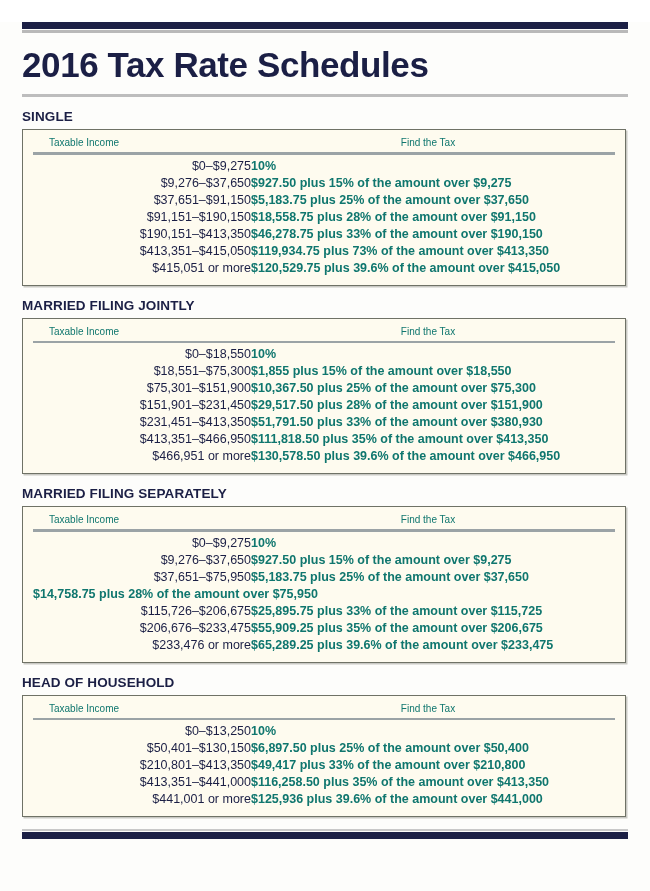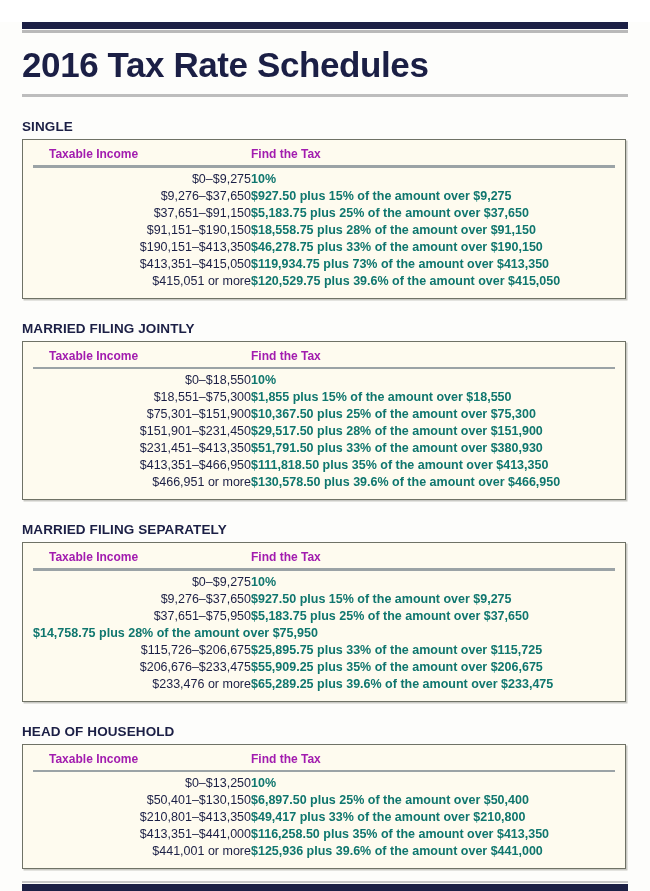--- a/index.html
+++ b/index.html
@@ -69,21 +69,21 @@
   }
   .title-rule {
     width: 606px;
     height: 3px;
     background: #bdbdbd;
     margin-top: 10px;
   }
 
   
   .section {
-    margin-top: 22px;
+    margin-top: 12px;
   }
   .section-heading {
     font-size: 13.5px;
     font-weight: bold;
     color: #1b1f45;
     letter-spacing: 0.1px;
     margin-bottom: 5px;
     white-space: nowrap;
   }
 
@@ -95,32 +95,33 @@
     box-sizing: border-box;
     width: 604px;
   }
 
   .thead {
     display: flex;
     align-items: baseline;
     padding: 0 0 4px 0;
   }
   .th {
-    font-size: 12px;
-    font-weight: bold;
-    color: #a21caf;
+    font-size: 10px;
+    font-weight: normal;
+    color: #0f766e;
     white-space: nowrap;
   }
   .th-income {
     width: 218px;
     padding-left: 16px;
     box-sizing: border-box;
   }
   .th-tax {
     flex: 1;
+    text-align: center;
     padding-right: 10px;
     box-sizing: border-box;
   }
 
   .head-rule {
     height: 2.5px;
     background: #9ba3a6;
     width: 100%;
     margin-bottom: 3px;
   }

